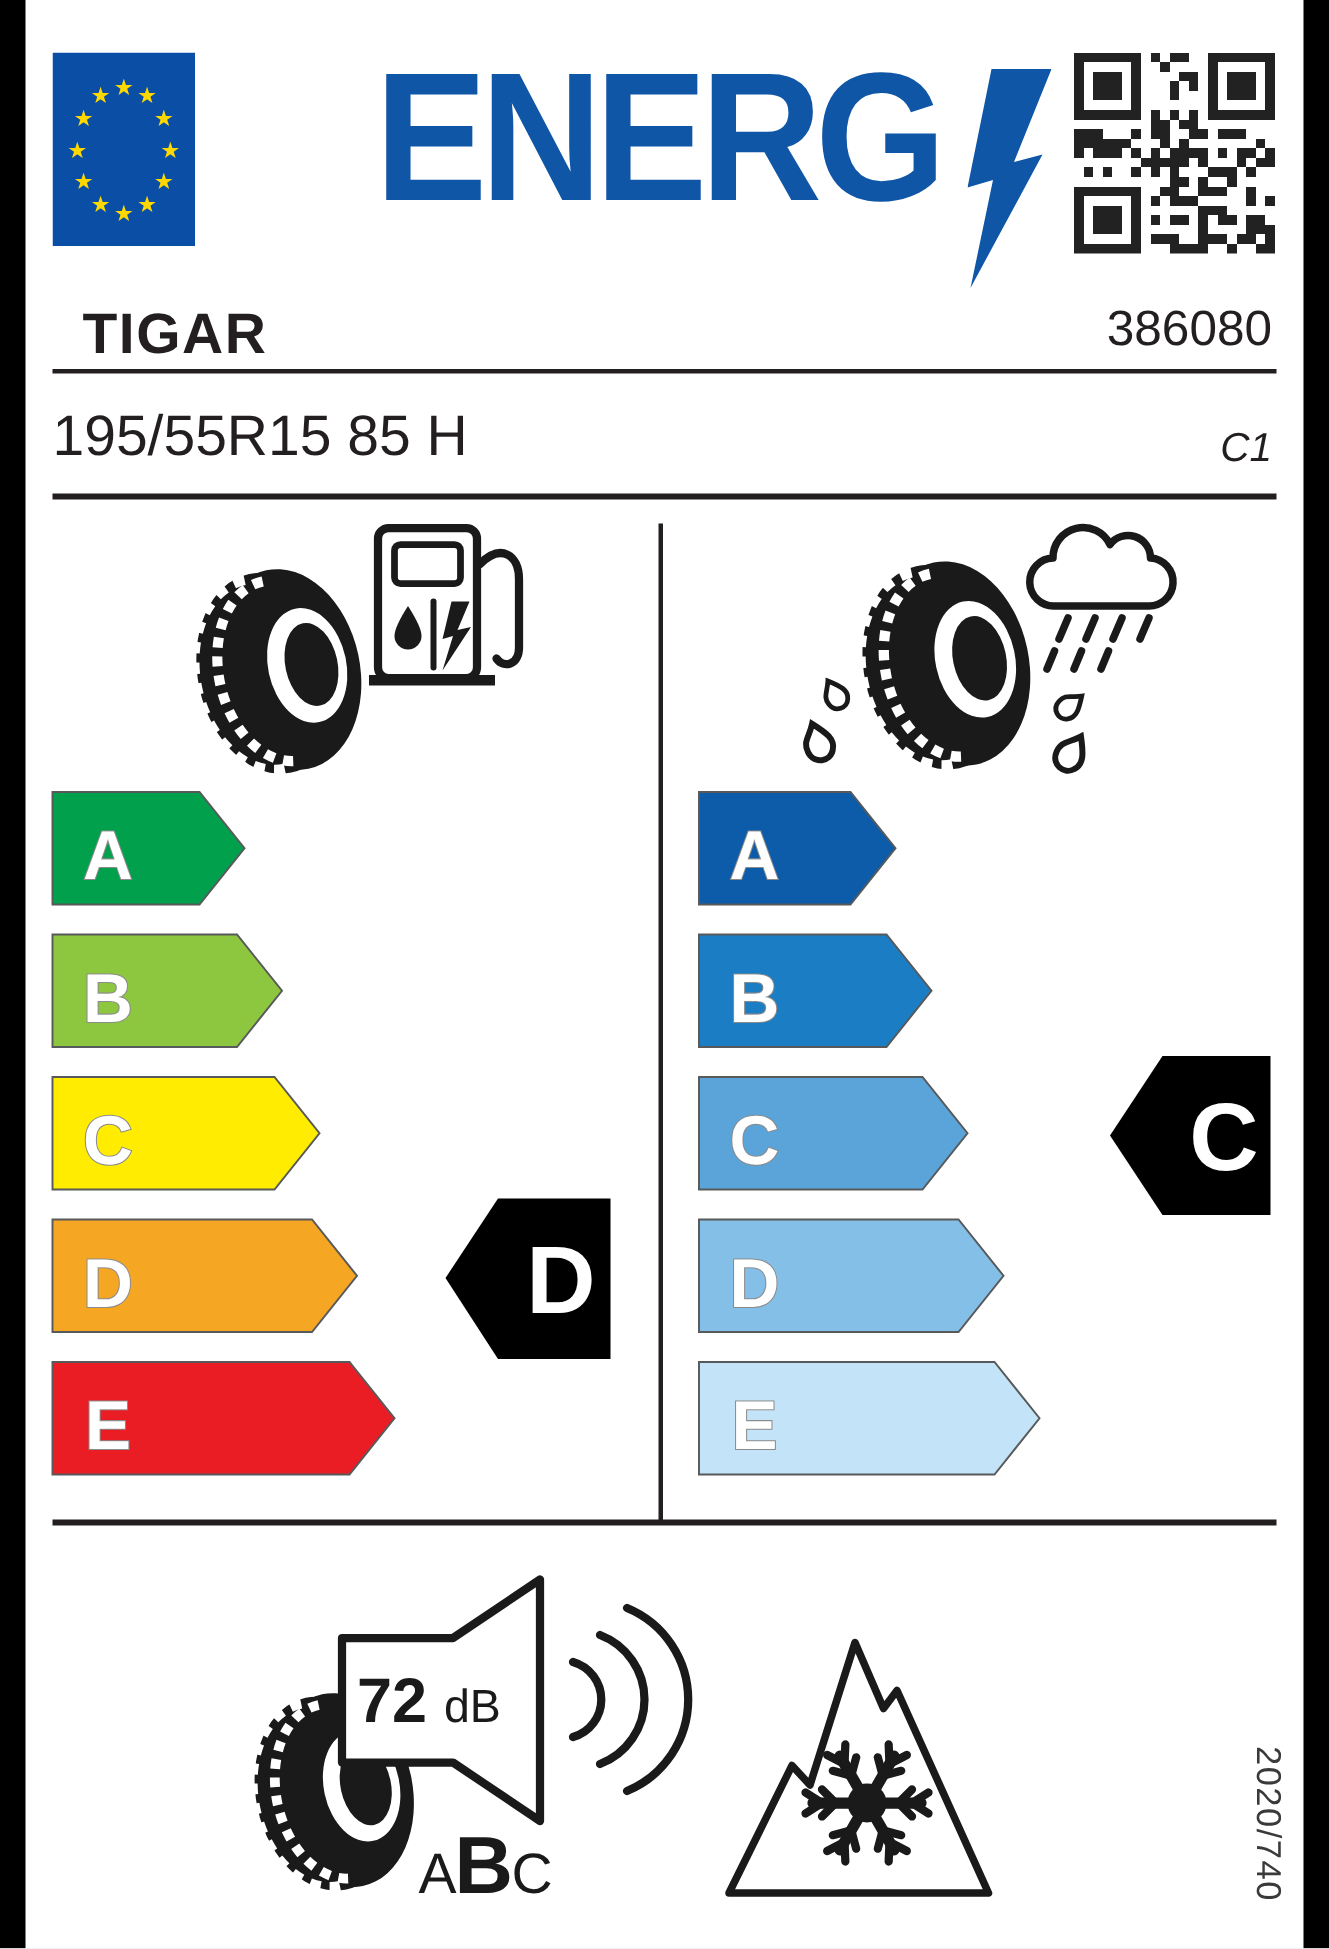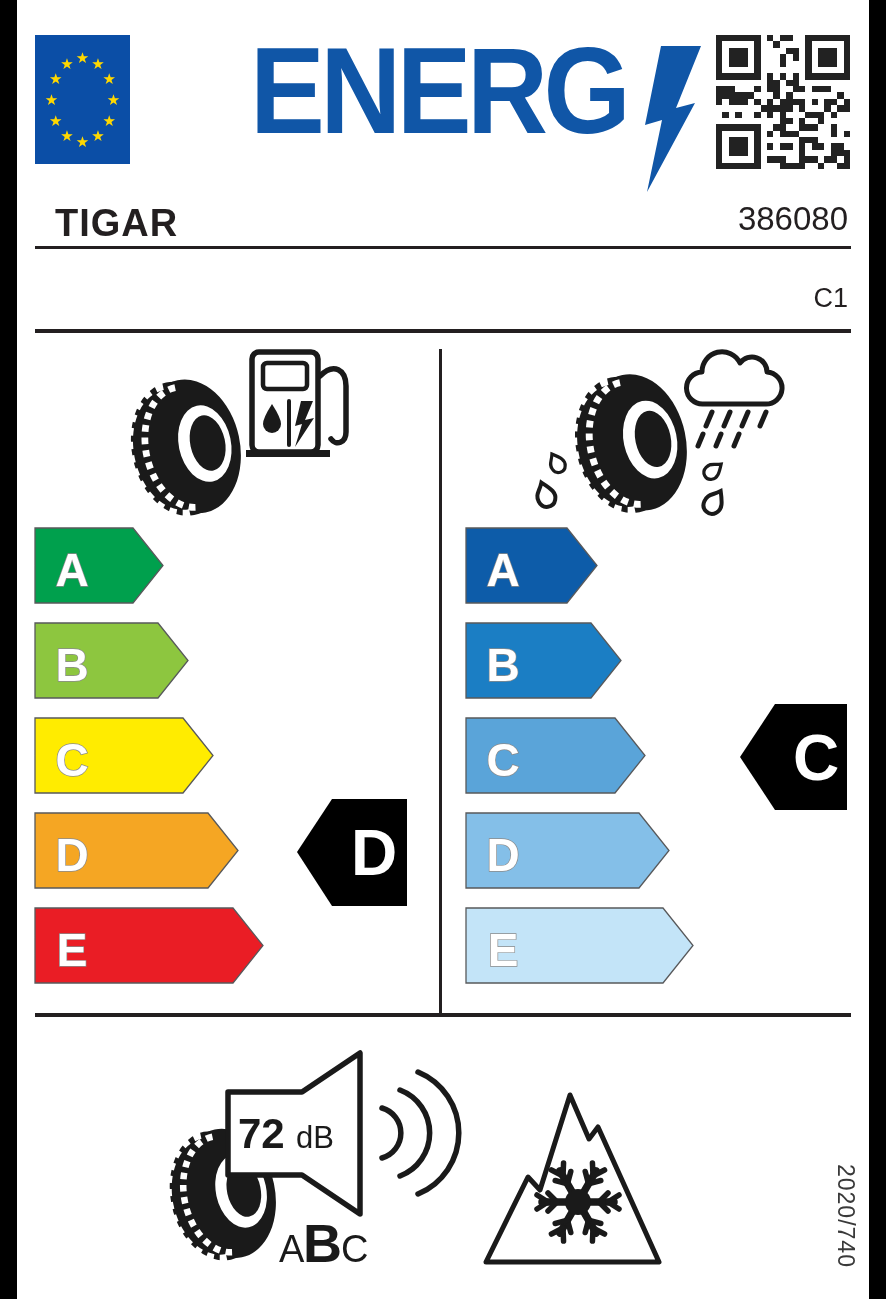--- a/index.html
+++ b/index.html
@@ -13,21 +13,21 @@
   .energ{
     position:absolute;left:250px;top:30px;font-size:122px;font-weight:bold;
     letter-spacing:-5px;color:#1056a7;transform:scaleX(.92);transform-origin:left top;
     white-space:nowrap;line-height:1;
   }
   .bolt{position:absolute;left:645px;top:46px;}
   .qr{position:absolute;left:716px;top:35px;}
   .brand{position:absolute;left:35px;top:202px;font-size:38px;font-weight:bold;letter-spacing:1px;margin-left:20px;}
   .article{position:absolute;right:38px;top:200px;font-size:33px;}
   .size{position:absolute;left:35px;top:270px;font-size:38px;}
-  .tclass{position:absolute;right:38px;top:283px;font-size:27px;}
+  .tclass{position:absolute;right:38px;top:283px;font-size:27px;font-style:italic;}
   .canvas{position:absolute;left:0;top:0;}
   .canvas text{font-family:"Liberation Sans",sans-serif;}
   .arrow-letter{font-size:46px;font-weight:bold;fill:#fff;stroke:#8b8b8b;stroke-width:1.4;paint-order:stroke;}
   .indicator-letter{font-size:64px;font-weight:bold;fill:#fff;}
   .ink-text{fill:#1a1a1a;}
   .rule{stroke:#231f20;}
 </style>
 </head>
 <body>
 
@@ -182,20 +182,21 @@
       <rect x="15" y="1" width="5" height="5" fill="#fff"></rect>
       <rect x="16" y="2" width="3" height="3" fill="#222"></rect>
       <rect x="0" y="14" width="7" height="7" fill="#222"></rect>
       <rect x="1" y="15" width="5" height="5" fill="#fff"></rect>
       <rect x="2" y="16" width="3" height="3" fill="#222"></rect>
     </svg>
 
   <div class="brand">TIGAR</div>
   <div class="article">386080</div>
 
+  <div class="size">195/55R15 85 H</div>
   <div class="tclass">C1</div>
 
   <svg class="canvas" width="886" height="1299" viewBox="0 0 886 1299">
     <defs>
       <symbol id="tireIcon" viewBox="0 0 120 150">
         <g transform="rotate(-12 60 75)">
           <ellipse cx="56" cy="75" rx="50" ry="70" fill="#1a1a1a"></ellipse>
           <ellipse cx="68" cy="75" rx="50" ry="70" fill="#1a1a1a"></ellipse>
           <path d="M52,8 A48,67 0 0 0 52,142" fill="none" stroke="#fff" stroke-width="8" stroke-dasharray="8 6.5"></path>
           <path d="M64,12 A42,61 0 0 0 64,138" fill="none" stroke="#fff" stroke-width="7" stroke-dasharray="7 6"></path>

